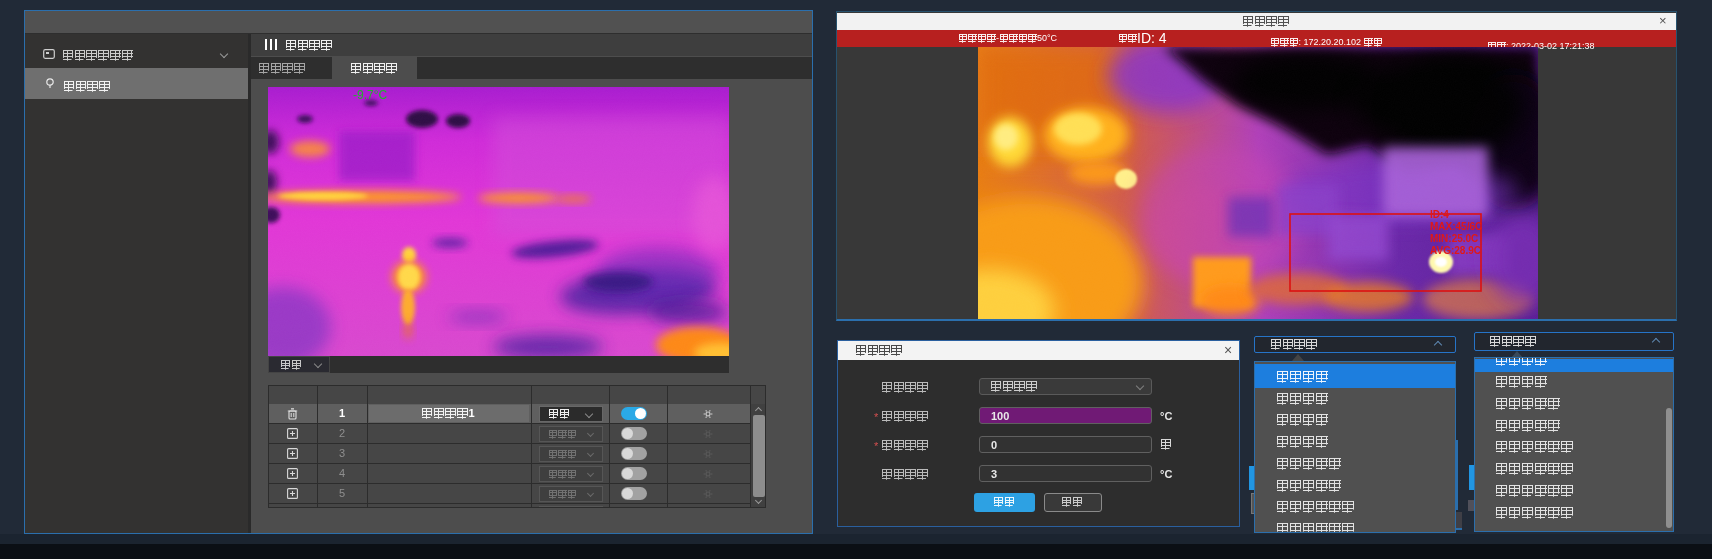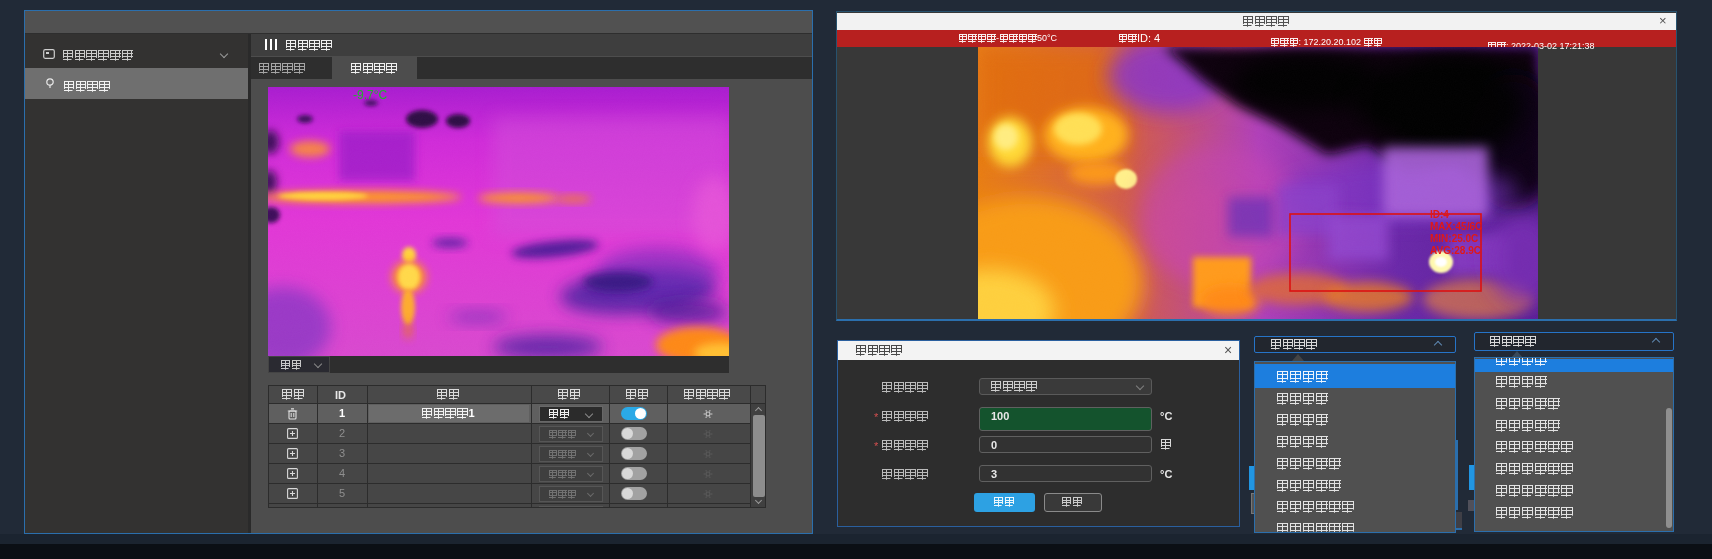--- a/index.html
+++ b/index.html
@@ -128,28 +128,20 @@
 
     <div class="a" style="left:17px;top:322px;width:461px;height:17px;background:#2e2e2e">
       <div class="a" style="left:0;top:0;width:62px;height:17px;background:#2a2a31;border:1px solid #444;color:#d5d5d5">
         <span class="a" style="left:11px;top:3px"><b class="c s10"></b><b class="c s10"></b></span>
         <i class="chd a" style="left:46px;top:4px;border-color:#888"></i>
       </div>
     </div>
 
     <div class="a" id="tbl" style="left:17px;top:351px;width:498px;height:123px;border:1px solid #2c2c2c;background:#464646;overflow:hidden">
 
-      <div class="a" style="left:0;top:0;width:498px;height:18px;background:#494949;border-bottom:1px solid #2c2c2c;color:#e8e8e8;font-weight:bold">
-        <span class="a" style="left:12px;top:3px"><b class="c"></b><b class="c"></b></span>
-        <span class="a" style="left:66px;top:3px;font-size:11px">ID</span>
-        <span class="a" style="left:167px;top:3px"><b class="c"></b><b class="c"></b></span>
-        <span class="a" style="left:288px;top:3px"><b class="c"></b><b class="c"></b></span>
-        <span class="a" style="left:356px;top:3px"><b class="c"></b><b class="c"></b></span>
-        <span class="a" style="left:414px;top:3px"><b class="c"></b><b class="c"></b><b class="c"></b><b class="c"></b></span>
-      </div>
 
       <div class="a row" style="left:0;top:18px;width:498px;height:20px;background:#5f5f5f">
         <svg class="a" style="left:18px;top:4px" width="11" height="12" viewBox="0 0 11 12">
             <rect x="2" y="3" width="7" height="8" rx="1" fill="none" stroke="#e0e0e0" stroke-width="1.1"></rect>
             <path d="M0.8 3h9.4M4 0.9h3" stroke="#e0e0e0" stroke-width="1.1" fill="none"></path>
             <path d="M4.2 5v4M6.8 5v4" stroke="#e0e0e0" stroke-width="1"></path>
           </svg>
         <span class="a" style="left:70px;top:3px;color:#fff;font-weight:bold;font-size:11px">1</span>
         <div class="a" style="left:100px;top:1px;width:160px;height:17px;background:#6c6c6c"></div>
         <span class="a" style="left:152px;top:4px;color:#fff;font-weight:bold"><b class="c"></b><b class="c"></b><b class="c"></b><b class="c"></b><span style="font-size:11px;line-height:10.5px;vertical-align:top">1</span></span>
@@ -270,21 +262,21 @@
   </div>
 </div>
 
 <div class="a" style="left:836px;top:11px;width:841px;height:310px;background:#383838;border:1px solid #27526e;border-bottom:2px solid #2b6fad">
   <div class="a" style="left:0;top:1px;width:839px;height:17px;background:#f2f2f2;color:#333">
     <span class="a" style="left:405px;top:3px;color:#444"><b class="c"></b><b class="c"></b><b class="c"></b><b class="c"></b></span>
     <span class="a" style="left:822px;top:0px;font-size:13px;color:#555">×</span>
   </div>
   <div class="a" style="left:0;top:18px;width:839px;height:17px;background:#b7201f;color:#fff">
     <span class="a" style="left:121px;top:4px"><b class="c s9"></b><b class="c s9"></b><b class="c s9"></b><b class="c s9"></b><span style="font-size:9px;line-height:9px;vertical-align:top">-</span><b class="c s9"></b><b class="c s9"></b><b class="c s9"></b><b class="c s9"></b><span style="font-size:9px;line-height:9px;vertical-align:top">50°C</span></span>
-    <span class="a" style="left:281px;top:4px"><b class="c s9"></b><b class="c s9"></b><span style="font-size:11px;line-height:9px;vertical-align:top">ID: 4</span></span>
+    <span class="a" style="left:281px;top:4px"><b class="c s9"></b><b class="c s9"></b><span style="font-size:14px;line-height:9px;vertical-align:top">ID: 4</span></span>
     <span class="a" style="left:433px;top:8px"><b class="c s9"></b><b class="c s9"></b><b class="c s9"></b><span style="font-size:9px;line-height:9px;vertical-align:top">: 172.20.20.102 </span><b class="c s9"></b><b class="c s9"></b></span>
     <span class="a" style="left:650px;top:12px"><b class="c s9"></b><b class="c s9"></b><span style="font-size:9px;line-height:9px;vertical-align:top">: 2022-03-02 17:21:38</span></span>
   </div>
 
   <div class="a" id="rimg" style="left:141px;top:35px;width:560px;height:272px;background:#7a30b0;overflow:hidden">
   <svg width="560" height="272" viewBox="0 0 560 272">
     <defs>
       <linearGradient id="rbase" x1="0" y1="0" x2="1" y2="0">
         <stop offset="0" stop-color="#e87d12"></stop>
             <stop offset="0.28" stop-color="#cf5a4e"></stop>
@@ -360,21 +352,21 @@
   </div>
 
   <span class="a" style="left:43px;top:41px;color:#c8c8c8"><b class="c"></b><b class="c"></b><b class="c"></b><b class="c"></b></span>
   <div class="a" style="left:141px;top:37px;width:173px;height:17px;background:#3a3a3a;border:1px solid #5a5a5a;border-radius:3px">
     <span class="a" style="left:10px;top:2px;color:#dadada"><b class="c"></b><b class="c"></b><b class="c"></b><b class="c"></b></span>
     <i class="chd a" style="left:157px;top:4px;border-color:#808080"></i>
   </div>
 
   <span class="a" style="left:36px;top:70px;color:#d34f4f;font-size:11px">*</span>
   <span class="a" style="left:43px;top:70px;color:#c8c8c8"><b class="c"></b><b class="c"></b><b class="c"></b><b class="c"></b></span>
-  <div class="a" style="left:141px;top:66px;width:173px;height:24px;background:#14532d;border:1px solid #606060;border-radius:3px;color:#e8e8e8;font-size:11px;font-weight:bold">
+  <div class="a" style="left:141px;top:66px;width:173px;height:17px;background:#701a75;border:1px solid #606060;border-radius:3px;color:#e8e8e8;font-size:11px;font-weight:bold">
       <span class="a" style="left:11px;top:2px">100</span>
     </div>
   <span class="a" style="left:322px;top:69px;color:#e8e8e8;font-size:11px;font-weight:bold">°C</span>
 
   <span class="a" style="left:36px;top:99px;color:#d34f4f;font-size:11px">*</span>
   <span class="a" style="left:43px;top:99px;color:#c8c8c8"><b class="c"></b><b class="c"></b><b class="c"></b><b class="c"></b></span>
   <div class="a" style="left:141px;top:95px;width:173px;height:17px;background:#323232;border:1px solid #606060;border-radius:3px;color:#e8e8e8;font-size:11px;font-weight:bold">
       <span class="a" style="left:11px;top:2px">0</span>
     </div>
   <span class="a" style="left:322px;top:98px;color:#e8e8e8"><b class="c"></b></span>

